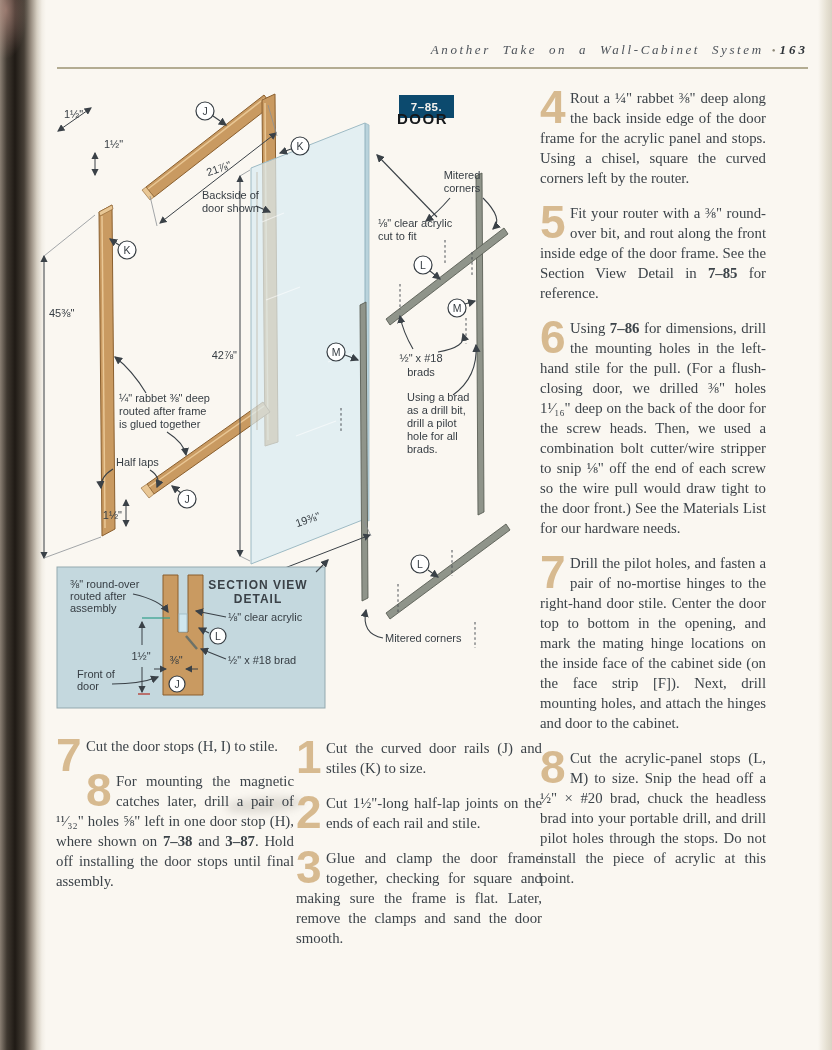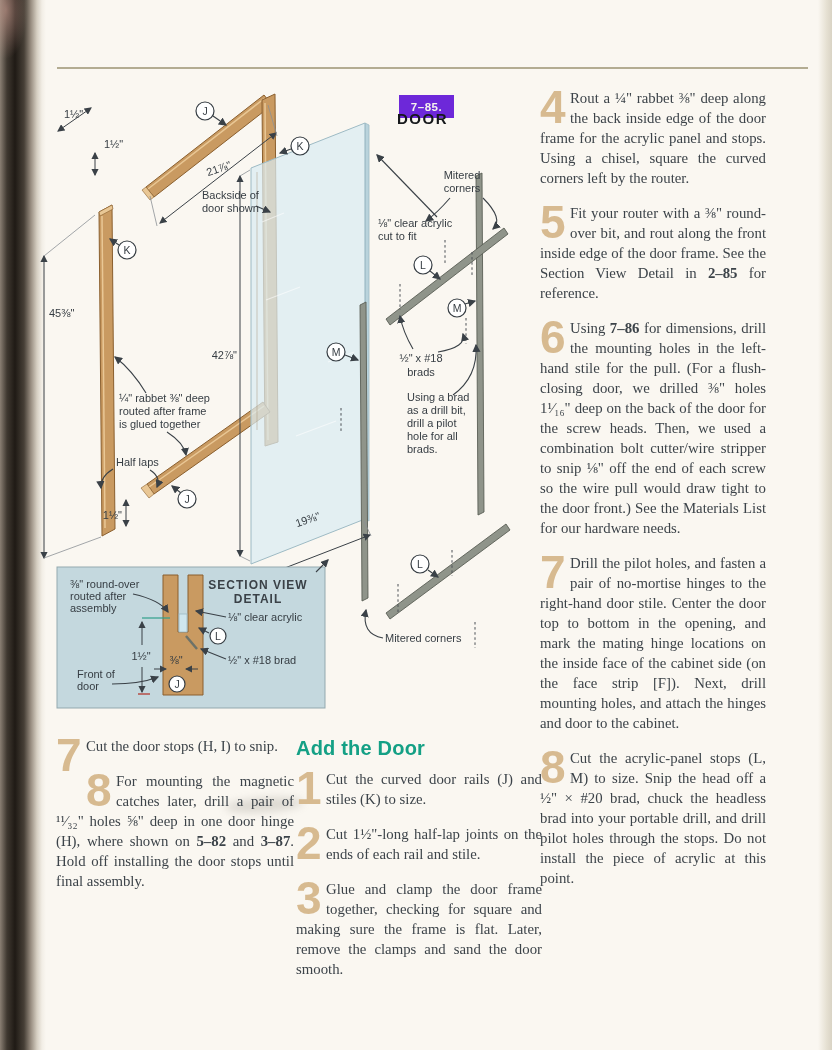--- a/index.html
+++ b/index.html
@@ -13,21 +13,21 @@
     background:linear-gradient(90deg,rgba(0,0,0,0) 0%,#e6e1d3 60%,#d9d3c4 100%);}
   .smudge{position:absolute;left:225px;top:798px;width:78px;height:14px;border-radius:50%;
     background:#8e897f;opacity:.28;filter:blur(4px);transform:rotate(-4deg);}
   
   .hdr{position:absolute;top:42px;left:330px;width:478px;text-align:right;
     font-style:italic;font-size:13px;letter-spacing:2.6px;word-spacing:6px;color:#4d535a;white-space:nowrap;}
   .hdr .hb{font-style:normal;color:#8c8778;letter-spacing:0;margin:0 4px 0 8px;font-size:11px;}
   .hdr .hp{font-weight:bold;color:#2e3338;letter-spacing:3px;}
   .rule{position:absolute;left:57px;top:67px;width:751px;height:2px;background:#b3ac92;}
   
-  .badge{position:absolute;left:399px;top:95px;width:55px;height:23px;background:#6d28d9;
+  .badge{position:absolute;left:399px;top:95px;width:55px;height:23px;background:#0c4a6e;
     display:flex;align-items:center;justify-content:center;}
   .badge span{color:#f5f3ee;font-family:"Liberation Sans",sans-serif;font-weight:bold;font-size:11.5px;letter-spacing:.5px;}
   .badge-cap{position:absolute;left:397px;top:110px;font-family:"Liberation Sans",sans-serif;
     font-weight:bold;font-size:15px;letter-spacing:1.5px;color:#15181b;}
   
   .col{position:absolute;font-size:14.8px;line-height:20px;}
   .col-left{left:56px;top:736px;width:238px;}
   .col-mid{left:296px;top:738px;width:246px;}
   .col-right{left:540px;top:88px;width:226px;}
   .step{margin-bottom:15px;overflow:visible;}
@@ -56,20 +56,23 @@
   .red{stroke:#b5443c;stroke-width:1.4;fill:none;}
 </style>
 </head>
 <body>
 
 <div class="page">
   <div class="spine"></div>
   <div class="page-edge"></div>
   <div class="smudge"></div>
 
+  <div class="hdr">
+    <span class="ht">Another Take on a Wall-Cabinet System</span><span class="hb">•</span><span class="hp">163</span>
+  </div>
   <div class="rule"></div>
 
   <div class="badge">
     <span>7–85.</span>
   </div>
   <div class="badge-cap">DOOR</div>
 
   <svg width="500" height="634" viewBox="36 78 500 634">
     <defs>
       <marker id="ah" viewBox="0 0 10 10" refX="8.5" refY="5" markerWidth="7.5" markerHeight="7.5" orient="auto-start-reverse">
@@ -271,30 +274,29 @@
       <g>
           <circle class="pcc" cx="177" cy="684" r="8"></circle>
           <text class="pct" x="177" y="688">J</text>
         </g>
     </g>
   </svg>
 
   <div class="col col-left">
     <div class="step">
       <span class="num">7</span>
-      <p class="t"><span>Cut the door stops (H, I) to snip.</span></p>
+      <p class="t"><span>Cut the door stops (H, I) to stile.</span></p>
     </div>
     <div class="step">
       <span class="num">8</span>
-      <p class="t"><span>For mounting the magnetic catches later, drill a pair of ¹¹⁄₃₂" holes ⅝" deep in one door hinge (H), where shown on </span><span class="b">5–82</span><span> and </span><span class="b">3–87</span><span>. Hold off installing the door stops until final assembly.</span></p>
+      <p class="t"><span>For mounting the magnetic catches later, drill a pair of ¹¹⁄₃₂" holes ⅝" left in one door stop (H), where shown on </span><span class="b">7–38</span><span> and </span><span class="b">3–87</span><span>. Hold off installing the door stops until final assembly.</span></p>
     </div>
   </div>
 
   <div class="col col-mid">
-    <h2 class="mid-heading">Add the Door</h2>
     <div class="step">
       <span class="num">1</span>
       <p class="t"><span>Cut the curved door rails (J) and stiles (K) to size.</span></p>
     </div>
     <div class="step">
       <span class="num">2</span>
       <p class="t"><span>Cut 1½"-long half-lap joints on the ends of each rail and stile.</span></p>
     </div>
     <div class="step">
       <span class="num">3</span>
@@ -302,21 +304,21 @@
     </div>
   </div>
 
   <div class="col col-right">
     <div class="step">
       <span class="num">4</span>
       <p class="t"><span>Rout a ¼" rabbet ⅜" deep along the back inside edge of the door frame for the acrylic panel and stops. Using a chisel, square the curved corners left by the router.</span></p>
     </div>
     <div class="step">
       <span class="num">5</span>
-      <p class="t"><span>Fit your router with a ⅜" round-over bit, and rout along the front inside edge of the door frame. See the Section View Detail in </span><span class="b">2–85</span><span> for reference.</span></p>
+      <p class="t"><span>Fit your router with a ⅜" round-over bit, and rout along the front inside edge of the door frame. See the Section View Detail in </span><span class="b">7–85</span><span> for reference.</span></p>
     </div>
     <div class="step">
       <span class="num">6</span>
       <p class="t"><span>Using </span><span class="b">7–86</span><span> for dimensions, drill the mounting holes in the left-hand stile for the pull. (For a flush-closing door, we drilled ⅜" holes 1¹⁄₁₆" deep on the back of the door for the screw heads. Then, we used a combination bolt cutter/wire stripper to snip ⅛" off the end of each screw so the wire pull would draw tight to the door front.) See the Materials List for our hardware needs.</span></p>
     </div>
     <div class="step">
       <span class="num">7</span>
       <p class="t"><span>Drill the pilot holes, and fasten a pair of no-mortise hinges to the right-hand door stile. Center the door top to bottom in the opening, and mark the mating hinge locations on the inside face of the cabinet side (on the face strip [F]). Next, drill mounting holes, and attach the hinges and door to the cabinet.</span></p>
     </div>
     <div class="step">

